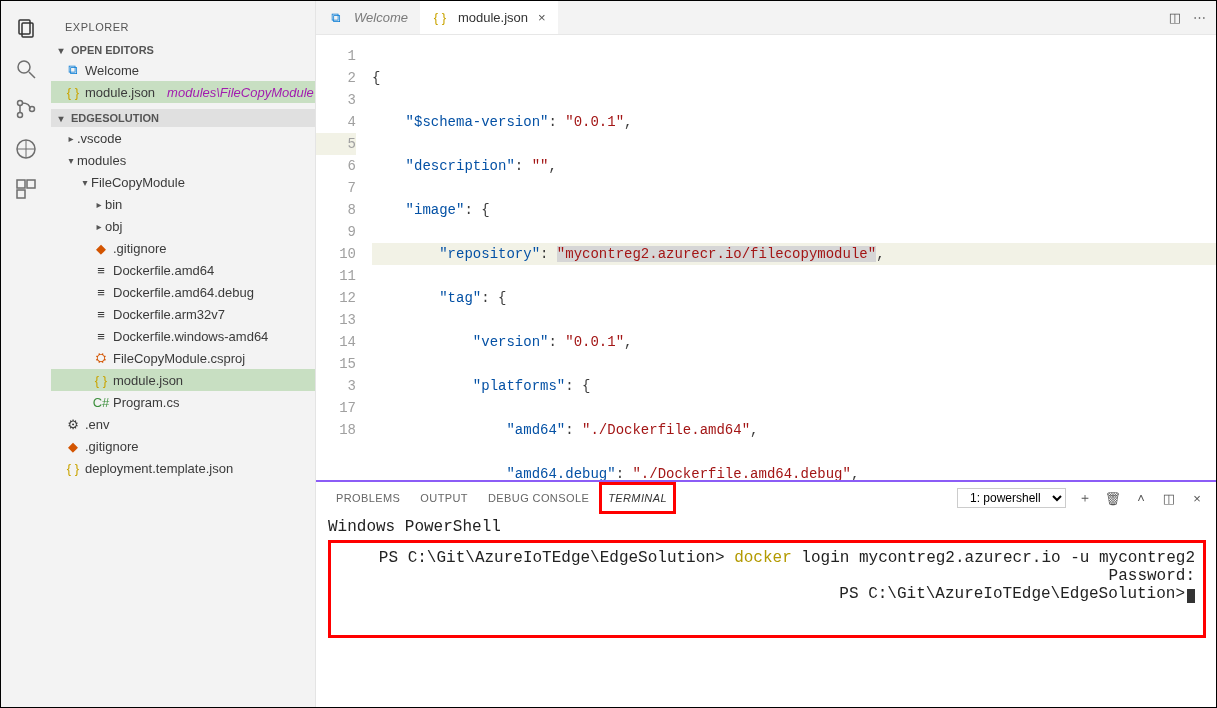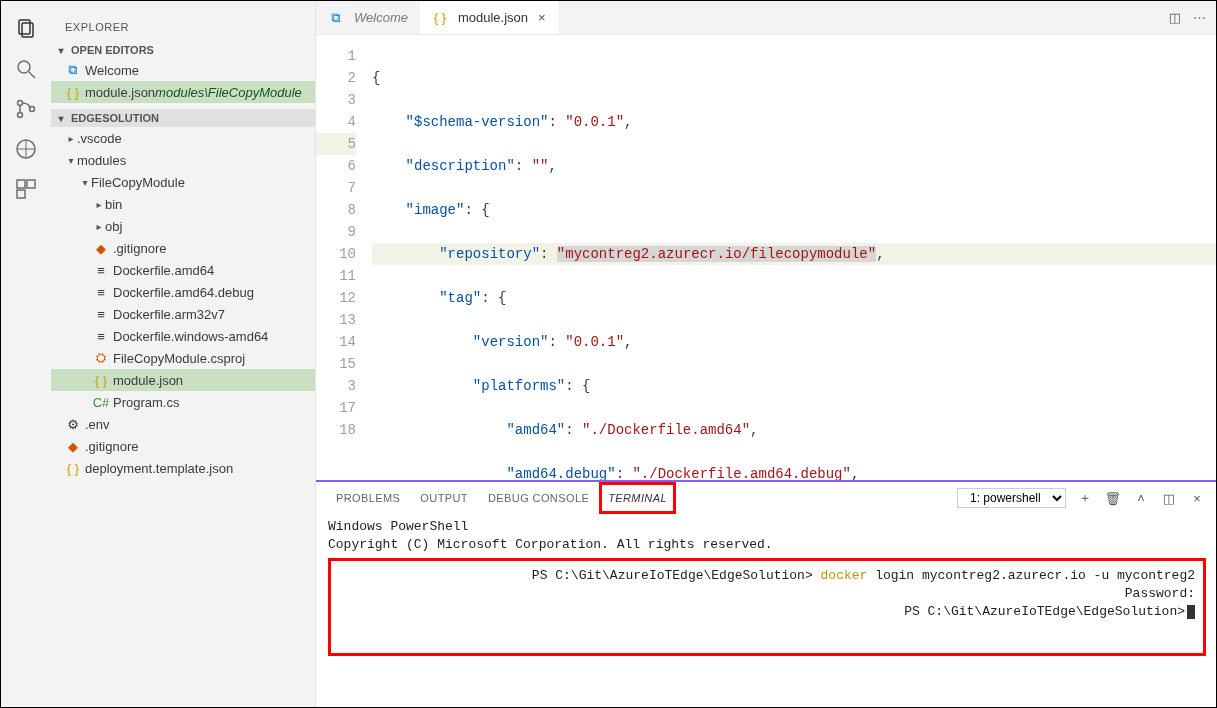--- a/index.html
+++ b/index.html
@@ -16,21 +16,21 @@
   .sidebar { width: 265px; background: #f3f3f3; display: flex; flex-direction: column; border-right: 1px solid #e4e4e4; }
   .sidebar-title { padding: 20px 14px 8px; font-size: 11px; letter-spacing: 0.5px; color: #555; }
   .section-header { display: flex; align-items: center; gap: 4px; padding: 3px 4px; font-size: 11px; font-weight: 700; color: #555; cursor: pointer; }
   .section-header.folder { background: #e0e0e0; }
   .tree { padding-bottom: 6px; }
   .tree-row { display: flex; align-items: center; height: 22px; padding-left: 0; cursor: pointer; font-size: 13px; color: #3b3b3b; }
   .tree-row.selected { background: #c8dfc2; }
   .tree-row.active   { background: #c8dfc2; }
   .chev { width: 12px; display: inline-flex; justify-content: center; font-size: 10px; color: #555; }
   .ico  { width: 16px; display: inline-flex; justify-content: center; margin-right: 4px; }
-  .muted { color: #14532d; font-style: italic; margin-left: 0; }
+  .muted { color: #a21caf; font-style: italic; margin-left: 12px; }
 
   .ind1 { padding-left: 14px; }
   .ind2 { padding-left: 28px; }
   .ind3 { padding-left: 42px; }
 
   
   .main { flex: 1; display: flex; flex-direction: column; }
   .tabs { display: flex; align-items: center; height: 34px; background: #f3f3f3; border-bottom: 1px solid #e7e7e7; }
   .tab { display: flex; align-items: center; gap: 6px; height: 100%; padding: 0 12px; font-size: 13px; color: #7a7a7a; cursor: pointer; font-style: italic; }
   .tab.active { background: #fff; color: #333; font-style: normal; }
@@ -51,21 +51,21 @@
 
   
   .panel { border-top: 2px solid #8b5cf6; display: flex; flex-direction: column; padding: 0 10px 10px; }
   .panel-tabs-row { display: flex; align-items: center; height: 32px; }
   .panel-tab { padding: 0 10px; font-size: 11px; color: #666; height: 100%; display: flex; align-items: center; cursor: pointer; letter-spacing: 0.4px; }
   .panel-tab.active { color: #333; }
   .panel-right { margin-left: auto; display: flex; align-items: center; gap: 10px; color: #555; }
   .term-select { font-size: 12px; border: 1px solid #ccc; background: #fff; padding: 1px 8px; }
   .panel-action { cursor: pointer; display: inline-flex; width: 18px; justify-content: center; }
 
-  .terminal { font-family: Consolas, "Courier New", monospace; font-size: 13px; line-height: 18px; color: #222; padding: 4px 0 0 2px; }
+  .terminal { font-family: Consolas, "Courier New", monospace; font-size: 16px; line-height: 18px; color: #222; padding: 4px 0 0 2px; }
   .term-box { border: 3px solid #ff0000; padding: 6px 8px 32px 8px; margin-top: 4px; text-align: right; }
   .prompt-path { color: #222; }
   .cmd-color { color: #b39a00; }
   .cursor-block { display: inline-block; width: 8px; height: 14px; background: #333; vertical-align: text-bottom; margin-left: 2px; }
 
   .hl-terminaltab { border: 3px solid #ff0000; padding: 0 6px; font-style: italic; }
 
   
   .svg-ico { stroke: currentColor; fill: none; stroke-width: 1.5; }
 </style>
@@ -275,21 +275,20 @@
           <span class="panel-action">＋</span>
           <span class="panel-action">🗑</span>
           <span class="panel-action">˄</span>
           <span class="panel-action">◫</span>
           <span class="panel-action">×</span>
         </div>
       </div>
 
       <div class="terminal">
         <div>Windows PowerShell</div>
-        <div>Copyright (C) Microsoft Corporation. All rights reserved.</div>
         <div class="term-box">
           <div><span class="prompt-path">PS C:\Git\AzureIoTEdge\EdgeSolution&gt;</span> <span class="cmd-color">docker</span><span> login mycontreg2.azurecr.io -u mycontreg2</span></div>
           <div>Password:</div>
           <div><span class="prompt-path">PS C:\Git\AzureIoTEdge\EdgeSolution&gt;</span><span class="cursor-block"></span></div>
         </div>
       </div>
     </div>
   </div>
 </div>
 

